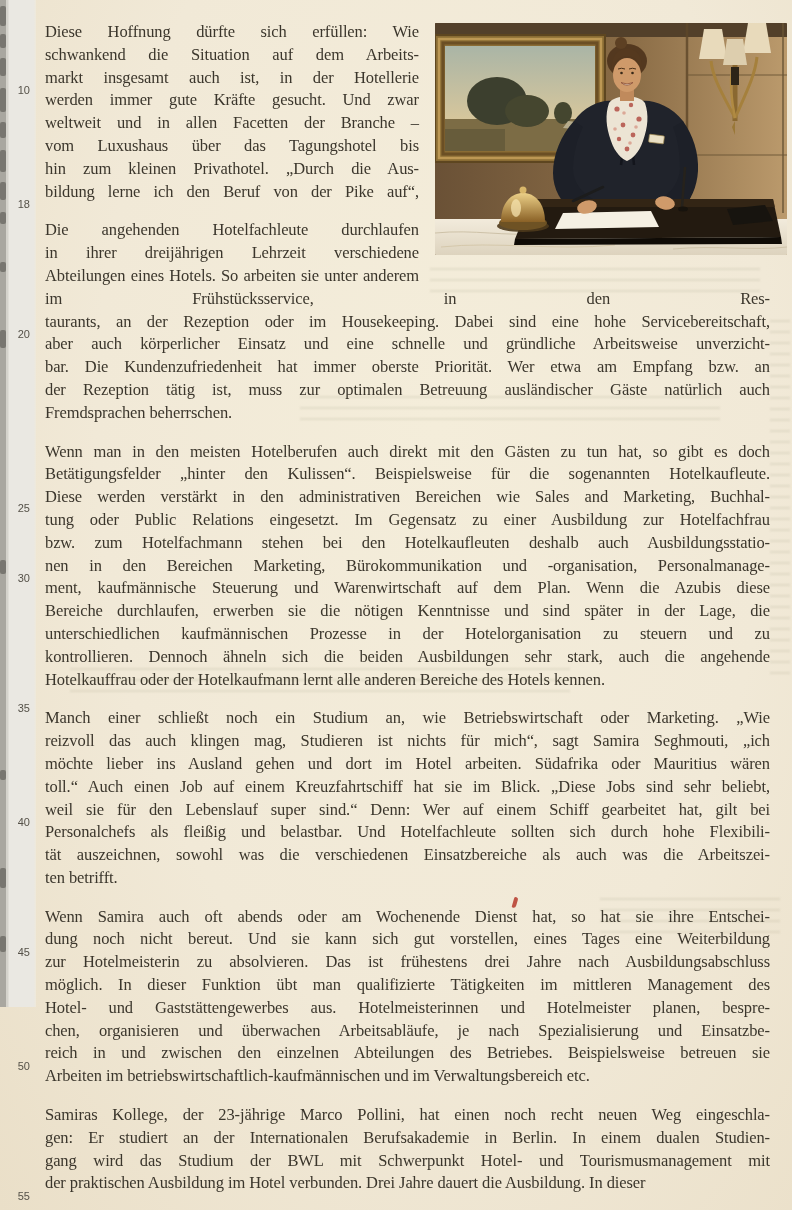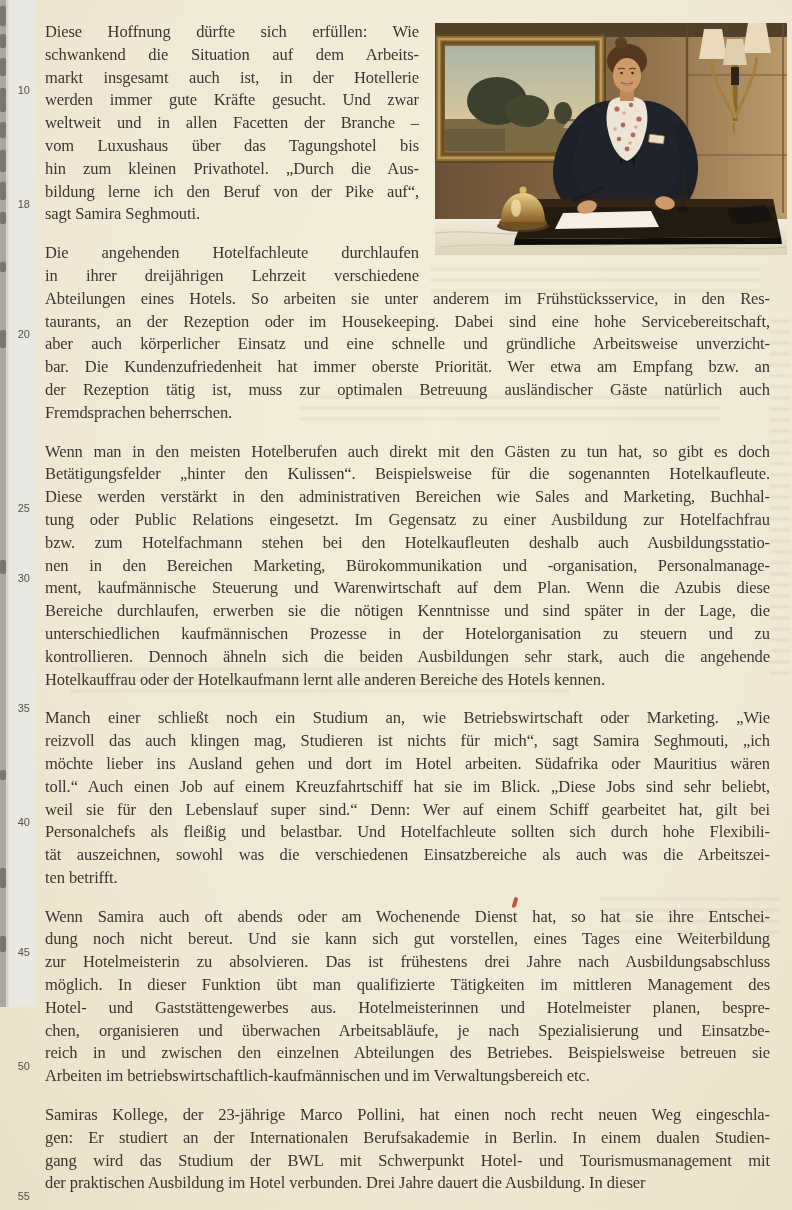--- a/index.html
+++ b/index.html
@@ -196,21 +196,20 @@
   </svg>
 </div>
       <div class="line">Diese Hoffnung dürfte sich erfüllen: Wie</div>
       <div class="line">schwankend die Situation auf dem Arbeits-</div>
       <div class="line">markt insgesamt auch ist, in der Hotellerie</div>
       <div class="line">werden immer gute Kräfte gesucht. Und zwar</div>
       <div class="line">weltweit und in allen Facetten der Branche –</div>
       <div class="line">vom Luxushaus über das Tagungshotel bis</div>
       <div class="line">hin zum kleinen Privathotel. „Durch die Aus-</div>
       <div class="line">bildung lerne ich den Beruf von der Pike auf“,</div>
-      <div class="line last">sagt Samira Seghmouti.</div>
     </div>
     <div class="para">
       <div class="line">Die angehenden Hotelfachleute durchlaufen</div>
       <div class="line">in ihrer dreijährigen Lehrzeit verschiedene</div>
       <div class="line">Abteilungen eines Hotels. So arbeiten sie unter anderem im Frühstücksservice, in den Res-</div>
       <div class="line">taurants, an der Rezeption oder im Housekeeping. Dabei sind eine hohe Servicebereitschaft,</div>
       <div class="line">aber auch körperlicher Einsatz und eine schnelle und gründliche Arbeitsweise unverzicht-</div>
       <div class="line">bar. Die Kundenzufriedenheit hat immer oberste Priorität. Wer etwa am Empfang bzw. an</div>
       <div class="line">der Rezeption tätig ist, muss zur optimalen Betreuung ausländischer Gäste natürlich auch</div>
       <div class="line last">Fremdsprachen beherrschen.</div>

